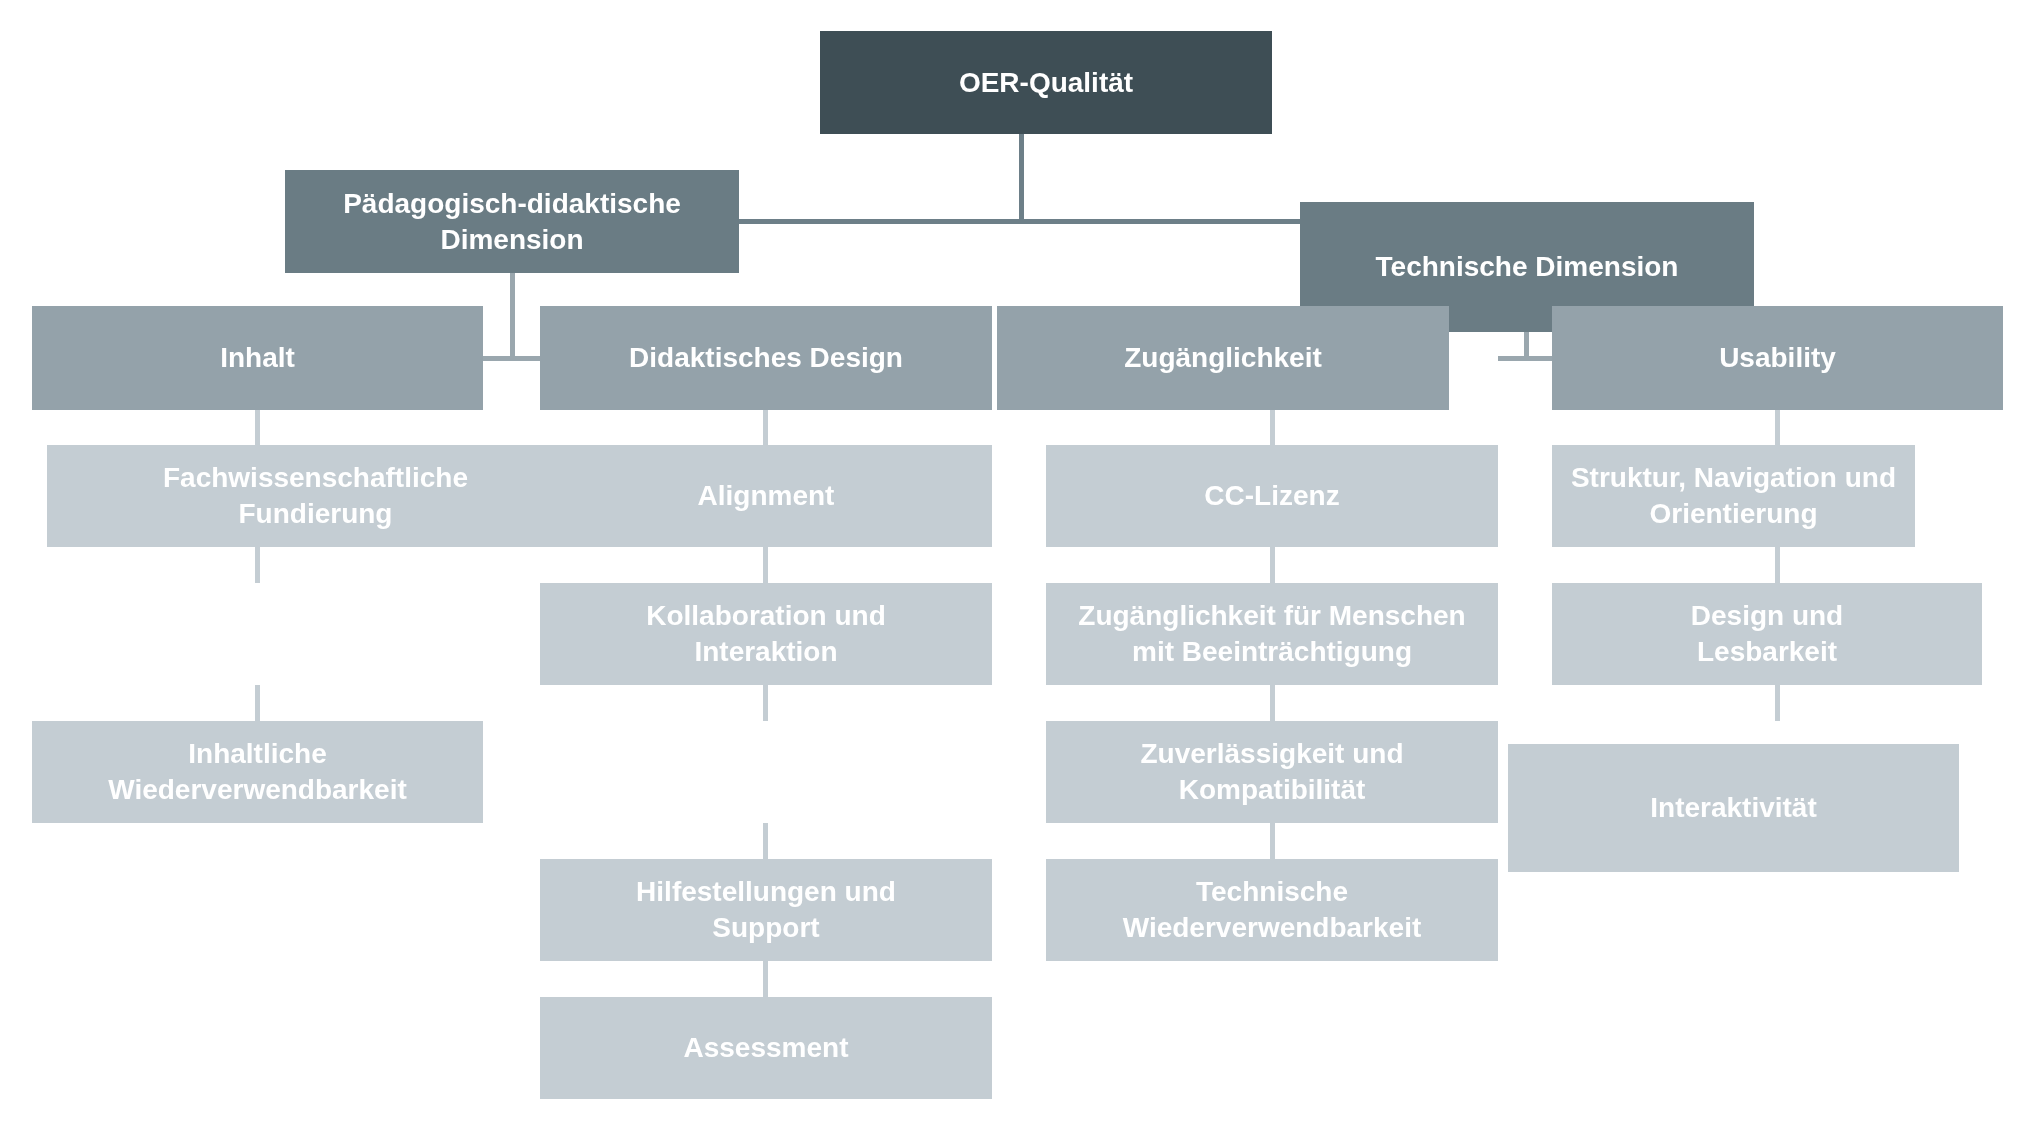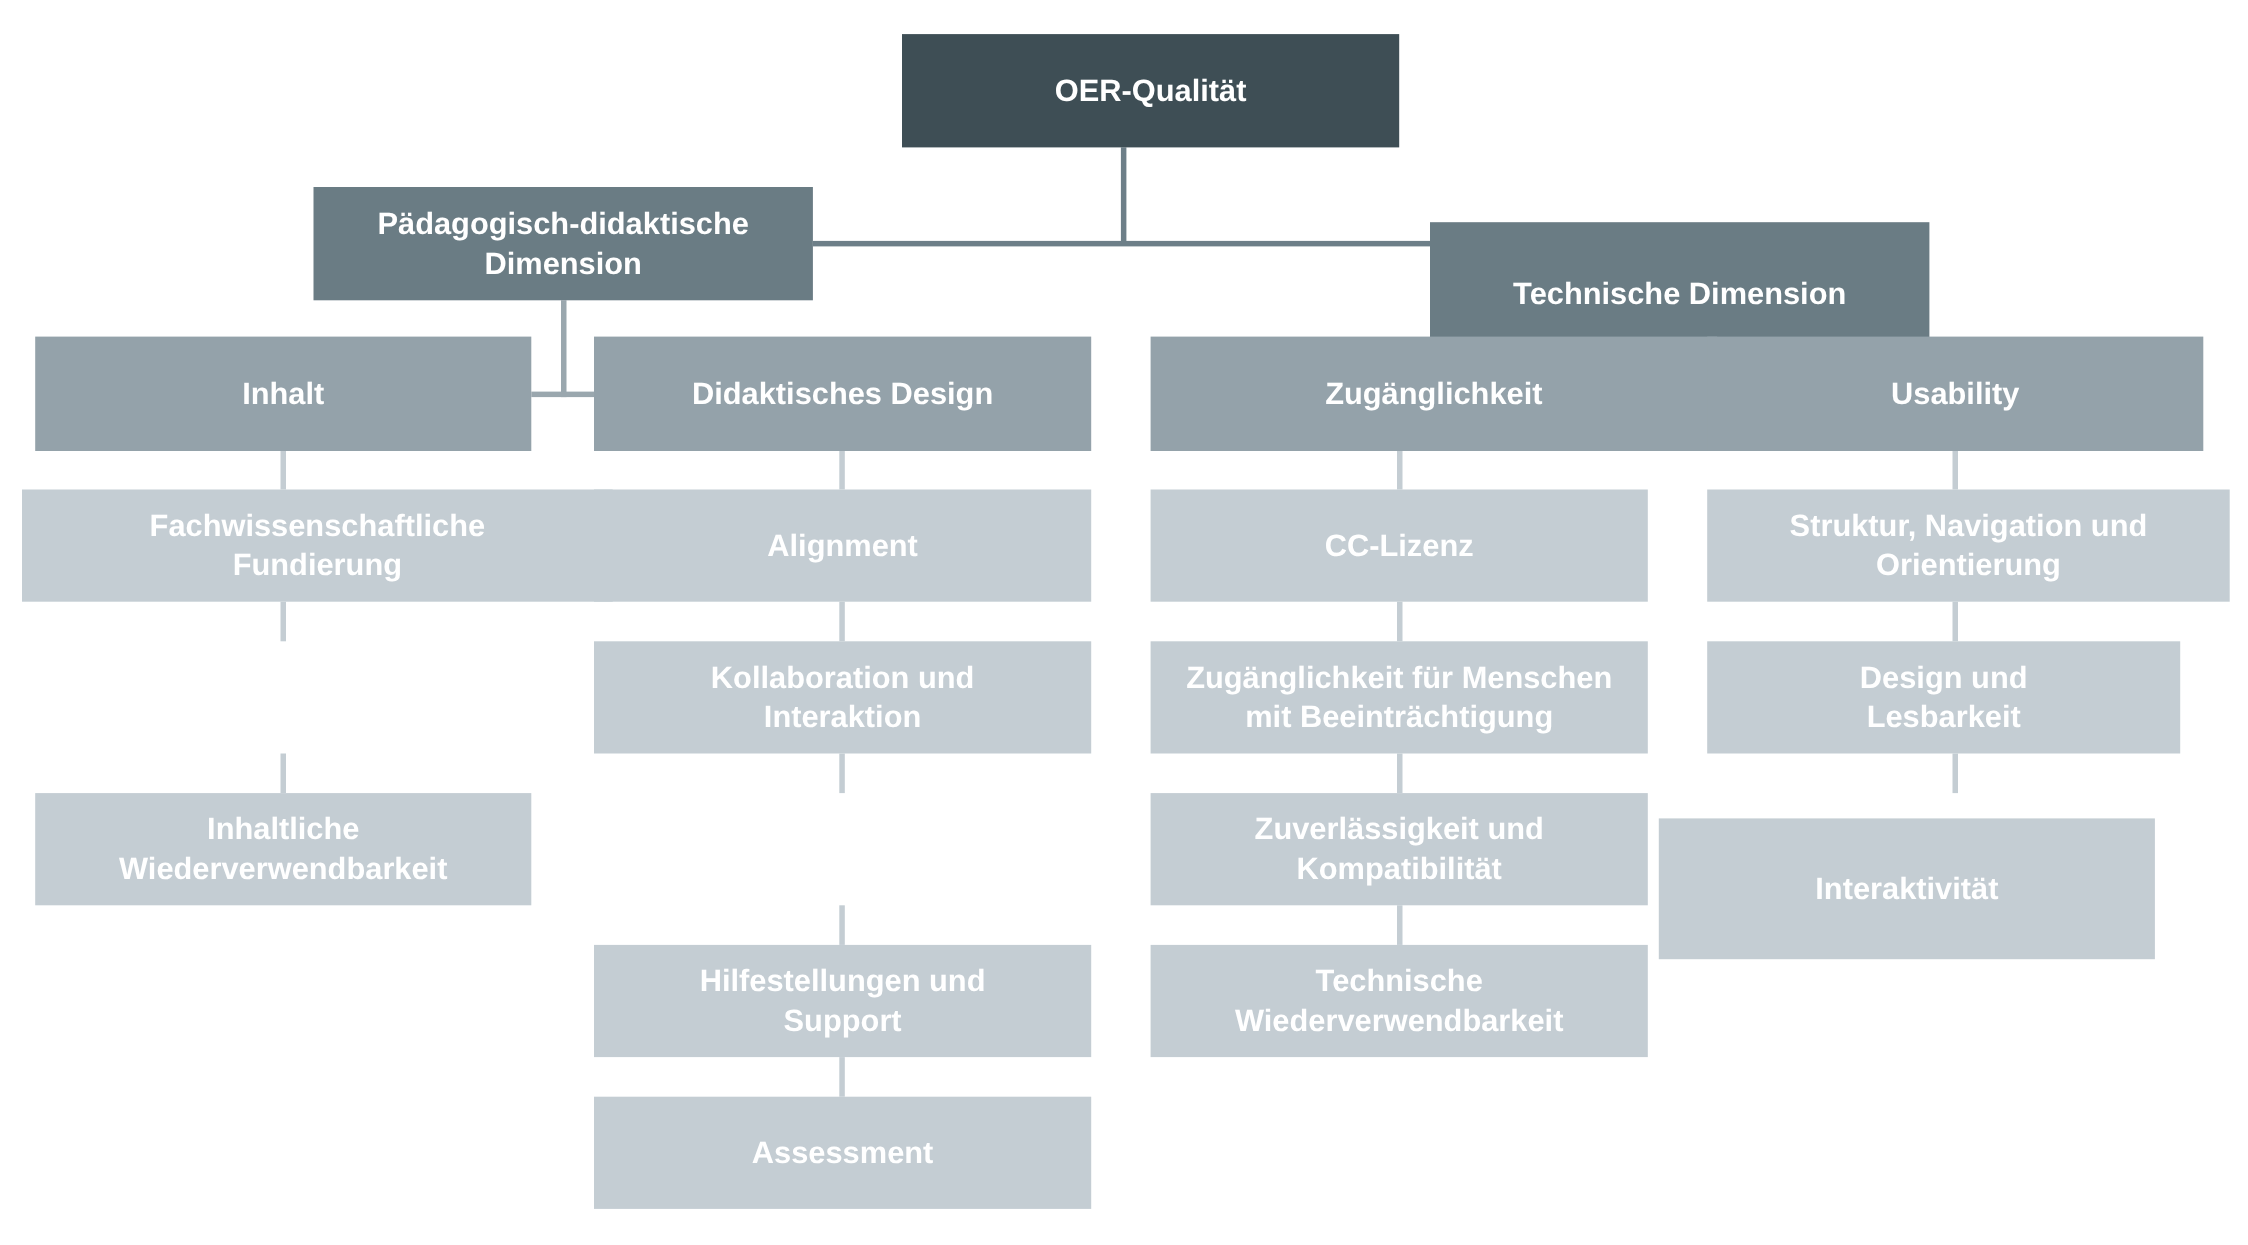--- a/index.html
+++ b/index.html
@@ -78,42 +78,42 @@
   <div class="conn light" style="left:1775px;top:685px;width:5px;height:36px;"></div>
 
   <div class="node lvl1" style="left:820px;top:31px;width:452px;height:103px;">OER-Qualität</div>
 
   <div class="node lvl2" style="left:285px;top:170px;width:454px;height:103px;">Pädagogisch-didaktische
 Dimension</div>
   <div class="node lvl2" style="left:1300px;top:170px;width:454px;height:130px;margin-top:32px;">Technische Dimension</div>
 
   <div class="node lvl3" style="left:32px;top:306px;width:451px;height:104px;">Inhalt</div>
   <div class="node lvl3" style="left:540px;top:306px;width:452px;height:104px;">Didaktisches Design</div>
-  <div class="node lvl3" style="left:1046px;top:306px;width:515px;height:104px;">Zugänglichkeit</div>
+  <div class="node lvl3" style="left:997px;top:306px;width:452px;height:104px;">Zugänglichkeit</div>
   <div class="node lvl3" style="left:1552px;top:306px;width:451px;height:104px;">Usability</div>
 
-  <div class="node lvl4" style="left:20px;top:445px;width:537px;height:102px;">Fachwissenschaftliche
+  <div class="node lvl4" style="left:47px;top:445px;width:537px;height:102px;">Fachwissenschaftliche
 Fundierung</div>
   <div class="node lvl4" style="left:32px;top:721px;width:451px;height:102px;">Inhaltliche
 Wiederverwendbarkeit</div>
 
   <div class="node lvl4" style="left:540px;top:445px;width:452px;height:102px;">Alignment</div>
   <div class="node lvl4" style="left:540px;top:583px;width:452px;height:102px;">Kollaboration und
 Interaktion</div>
   <div class="node lvl4" style="left:540px;top:859px;width:452px;height:102px;">Hilfestellungen und
 Support</div>
   <div class="node lvl4" style="left:540px;top:997px;width:452px;height:102px;">Assessment</div>
 
   <div class="node lvl4" style="left:1046px;top:445px;width:452px;height:102px;">CC-Lizenz</div>
   <div class="node lvl4" style="left:1046px;top:583px;width:452px;height:102px;">Zugänglichkeit für Menschen
 mit Beeinträchtigung</div>
   <div class="node lvl4" style="left:1046px;top:721px;width:452px;height:102px;">Zuverlässigkeit und
 Kompatibilität</div>
   <div class="node lvl4" style="left:1046px;top:859px;width:452px;height:102px;">Technische
 Wiederverwendbarkeit</div>
 
-  <div class="node lvl4" style="left:1552px;top:445px;width:475px;height:102px;">Struktur, Navigation und
+  <div class="node lvl4" style="left:1552px;top:445px;width:363px;height:102px;">Struktur, Navigation und
 Orientierung</div>
   <div class="node lvl4" style="left:1552px;top:583px;width:430px;height:102px;">Design und
 Lesbarkeit</div>
   <div class="node lvl4" style="left:1508px;top:721px;width:451px;height:128px;margin-top:23px;">Interaktivität</div>
 
 </div>
 
 </body></html>

